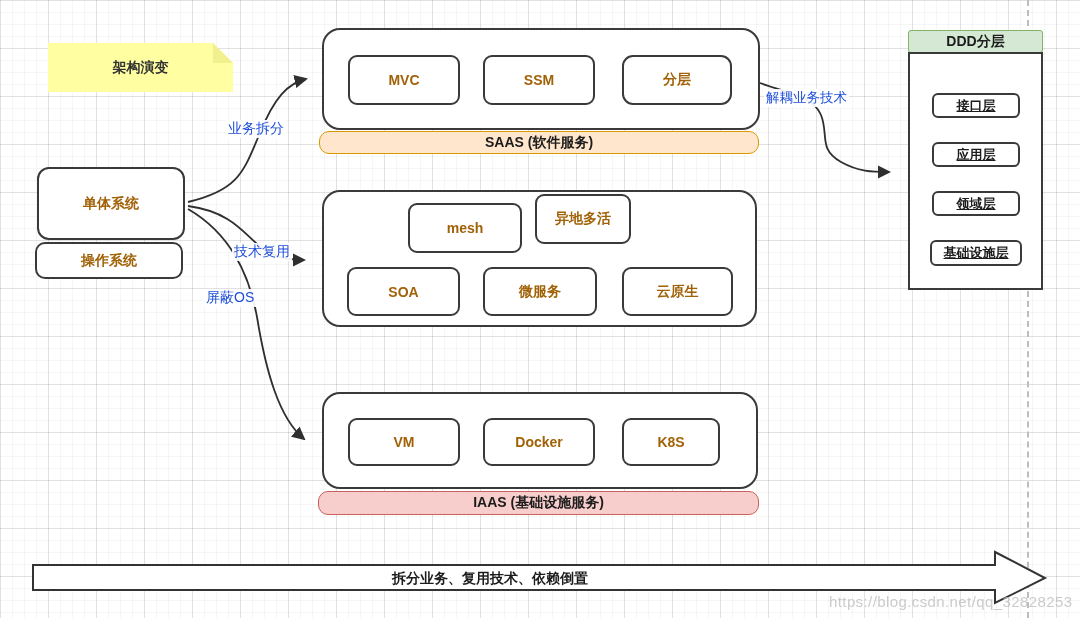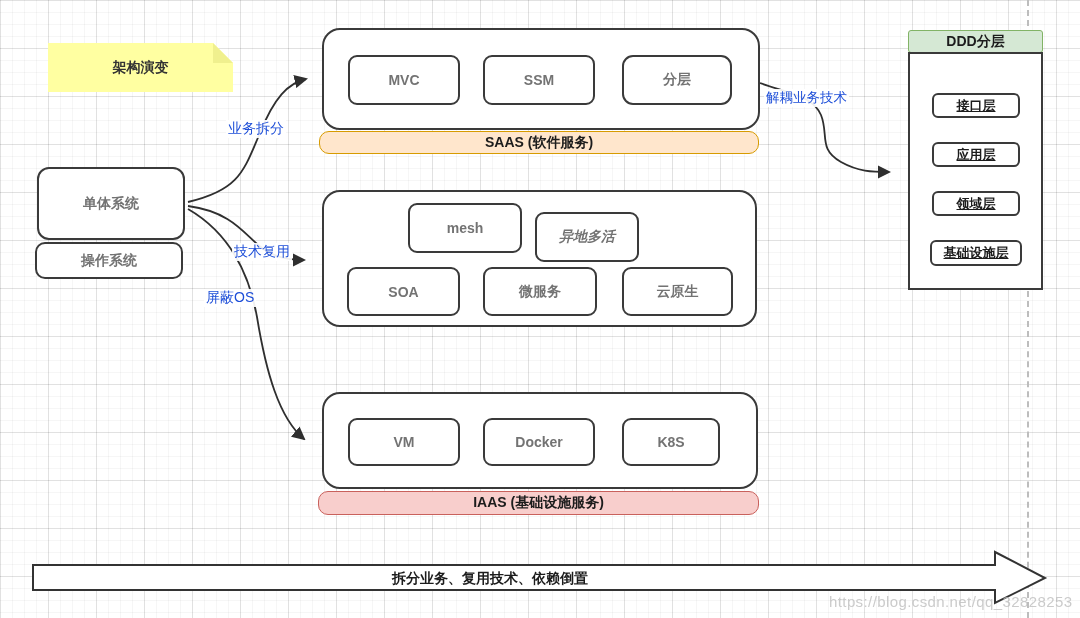--- a/index.html
+++ b/index.html
@@ -12,21 +12,21 @@
       linear-gradient(to bottom, rgba(0,0,0,0.085) 1px, transparent 1px),
       linear-gradient(to right, rgba(0,0,0,0.035) 1px, transparent 1px),
       linear-gradient(to bottom, rgba(0,0,0,0.035) 1px, transparent 1px);
     background-size:48px 48px,48px 48px,12px 12px,12px 12px;
   }
   .page-divider{position:absolute;left:1027px;top:0;height:618px;width:0;
     border-left:2px dashed #bdbdbd;z-index:0;}
   svg.overlay{position:absolute;left:0;top:0;z-index:1;}
   .shape{position:absolute;background:#fff;border:2px solid #3a3a3a;
     display:flex;align-items:center;justify-content:center;
-    font-weight:bold;color:#737373;z-index:2;box-sizing:border-box;}
+    font-weight:bold;color:#a16207;z-index:2;box-sizing:border-box;}
   .container{border-radius:18px;}
   .node{border-radius:9px;font-size:14px;}
   .leftbox{border-radius:12px;font-size:14px;}
   .banner{position:absolute;display:flex;align-items:center;justify-content:center;
     font-weight:bold;font-size:14px;color:#1c1c1c;border-radius:10px;z-index:2;box-sizing:border-box;}
   .banner.saas{background:#ffe6cc;border:1.5px solid #d79b00;}
   .banner.paas{background:#dae8fc;border:1.5px solid #9fc1e7;}
   .banner.iaas{background:#f8cecc;border:1.5px solid #c9615c;}
   .edge-label{position:absolute;font-size:14px;font-weight:normal;color:#1d4ed8;
     background:rgba(255,255,255,0.92);padding:0 2px;z-index:3;white-space:nowrap;}
@@ -105,21 +105,21 @@
     </div>
   <div class="shape node" style="left:622px;top:55px;width:110px;height:50px;border-radius:11px;">
       <span>分层</span>
     </div>
   <div class="banner saas" style="left:319px;top:131px;width:440px;height:23px;">SAAS (软件服务)</div>
 
   <div class="shape container" style="left:322px;top:190px;width:435px;height:137px;"></div>
   <div class="shape node" style="left:408px;top:203px;width:114px;height:50px;">
       <span>mesh</span>
     </div>
-  <div class="shape node" style="left:535px;top:212px;width:104px;height:50px;font-style:italic;">
+  <div class="shape node" style="left:535px;top:194px;width:96px;height:50px;">
       <span>异地多活</span>
     </div>
   <div class="shape node" style="left:347px;top:267px;width:113px;height:49px;">
       <span>SOA</span>
     </div>
   <div class="shape node" style="left:483px;top:267px;width:114px;height:49px;">
       <span>微服务</span>
     </div>
   <div class="shape node" style="left:622px;top:267px;width:111px;height:49px;">
       <span>云原生</span>

